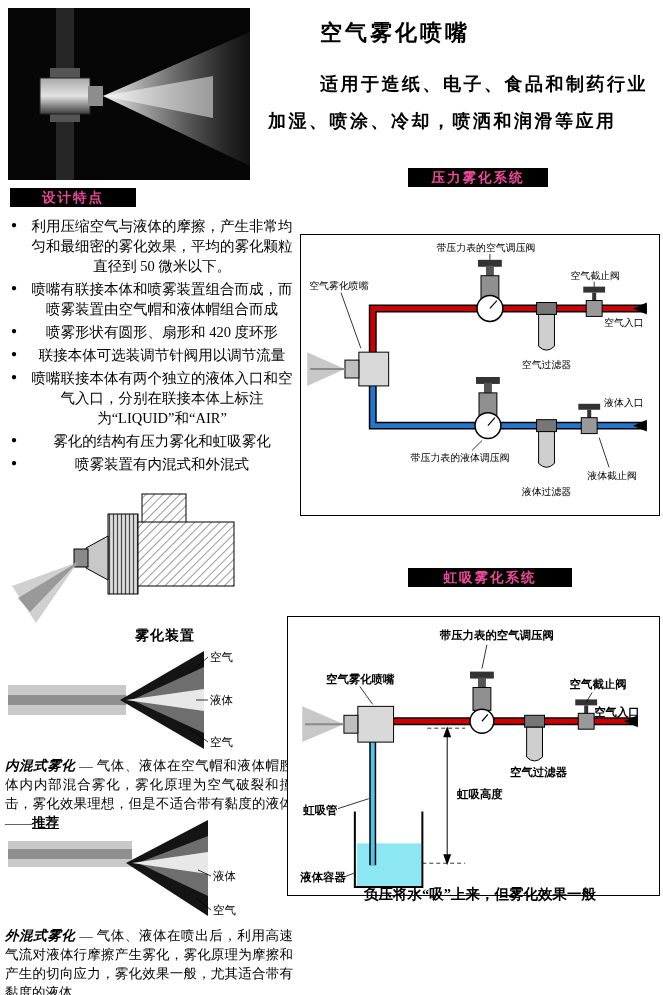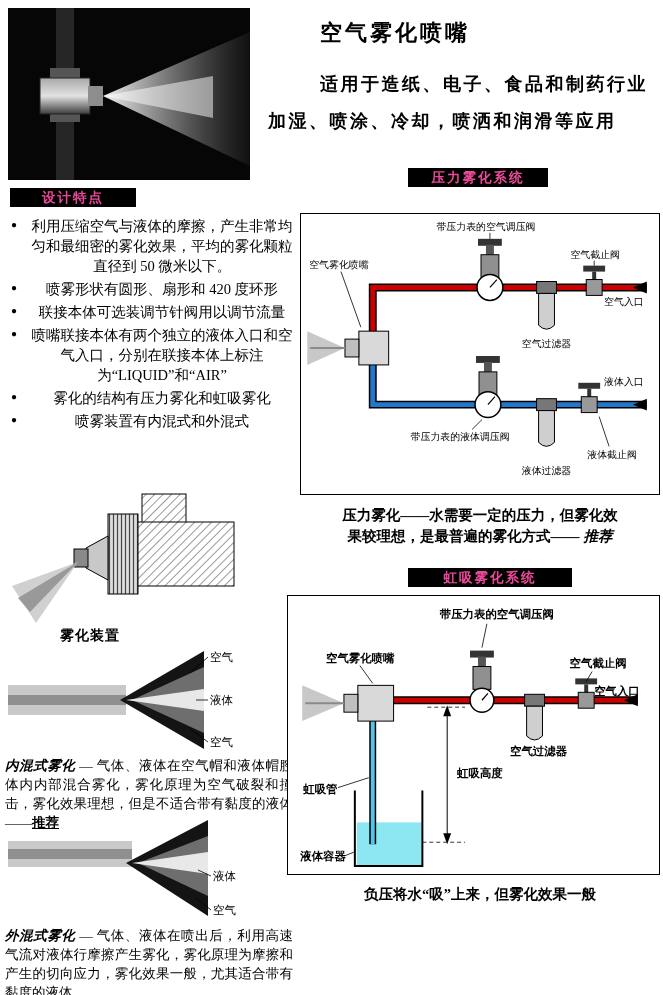--- a/index.html
+++ b/index.html
@@ -19,27 +19,27 @@
     font-size:18px; font-weight:bold; letter-spacing:2.5px; }
 
   .sec-header { background:#000; color:#ec4899; font-weight:bold; text-align:center;
     font-size:13.5px; height:19px; line-height:19px; letter-spacing:2px; }
 
   .bullets { left:8px; top:216px; width:286px; list-style:none;
     font-size:14.5px; line-height:1.38;text-align:center; }
   .bullets li { position:relative; padding-left:22px; margin-bottom:3px; }
   .bullets li::before { content:"●"; position:absolute; left:3px; top:2px; font-size:10px; }
 
-  .fig-caption { font-weight:bold; font-size:14px; text-align:left; letter-spacing:1px; }
+  .fig-caption { font-weight:bold; font-size:14px; text-align:right; letter-spacing:1px; }
 
   .mix-text { font-size:13.5px; line-height:1.42; text-align:justify; }
   .mix-title { font-weight:bold;font-style:italic; }
   .hl { font-weight:bold; text-decoration:underline; }
 
-  .diagram-box { border:1px solid #000; background:#fff; }
+  .diagram-box { border:1px solid #000; background:#fff;margin-top:21px; }
   .sys-caption { font-weight:bold; font-size:14.5px; text-align:center; line-height:1.45; }
   .sys-caption .em { font-style:italic; padding-left:4px; }
 
   svg { display:block; width:100%; height:100%; }
   svg text { font-family:"Liberation Serif","DejaVu Serif",serif; fill:#000; }
   .plabel { font-size:10px; }
   .slabel { font-size:11.5px; font-weight:bold; }
   .fig-label { font-size:11.5px; }
 
   .pipe-outline { stroke:#000; fill:none; }
@@ -80,20 +80,21 @@
     </svg>
   </div>
 
   <div class="abs main-title">空气雾化喷嘴</div>
   <div class="abs sub-line1">适用于造纸、电子、食品和制药行业</div>
   <div class="abs sub-line2">加湿、喷涂、冷却，喷洒和润滑等应用</div>
 
   <div class="abs sec-header" style="left:10px;top:188px;width:126px;">设计特点</div>
   <ul class="abs bullets">
     <li>利用压缩空气与液体的摩擦，产生非常均匀和最细密的雾化效果，平均的雾化颗粒直径到 50 微米以下。</li>
+    <li>喷嘴有联接本体和喷雾装置组合而成，而喷雾装置由空气帽和液体帽组合而成</li>
     <li>喷雾形状有圆形、扇形和 420 度环形</li>
     <li>联接本体可选装调节针阀用以调节流量</li>
     <li>喷嘴联接本体有两个独立的液体入口和空气入口，分别在联接本体上标注为“LIQUID”和“AIR”</li>
     <li>雾化的结构有压力雾化和虹吸雾化</li>
     <li>喷雾装置有内混式和外混式</li>
   </ul>
 
   <div class="abs" style="left:12px;top:492px;width:230px;height:132px;">
     <svg viewBox="0 0 230 132">
       <defs>
@@ -225,24 +226,20 @@
       <text x="296" y="44" text-anchor="middle" class="plabel">空气截止阀</text>
       <text x="8" y="54" class="plabel">空气雾化喷嘴</text>
       <text x="305" y="92" class="plabel">空气入口</text>
       <text x="247" y="134" text-anchor="middle" class="plabel">空气过滤器</text>
       <text x="305" y="172" class="plabel">液体入口</text>
       <text x="160" y="228" text-anchor="middle" class="plabel">带压力表的液体调压阀</text>
       <text x="247" y="262" text-anchor="middle" class="plabel">液体过滤器</text>
       <text x="313" y="246" text-anchor="middle" class="plabel">液体截止阀</text>
     </svg>
   </div>
-  <div class="abs sys-caption" style="left:330px;top:505px;width:300px;">
-    <div><span>压力雾化——水需要一定的压力，但雾化效</span></div>
-    <div><span>果较理想，是最普遍的雾化方式——</span><span class="em">推荐</span></div>
-  </div>
 
   <div class="abs sec-header" style="left:408px;top:568px;width:164px;">虹吸雾化系统</div>
   <div class="abs diagram-box" style="left:287px;top:595px;width:373px;height:280px;">
     <svg viewBox="0 0 373 280">
 
       <path d="M106 105 H352" class="pipe-outline" stroke-width="8"></path>
       <path d="M106 105 H352" class="pipe-air" stroke-width="5"></path>
 
       <g>
         <rect x="69" y="228" width="65" height="43" class="liq-fill"></rect>

